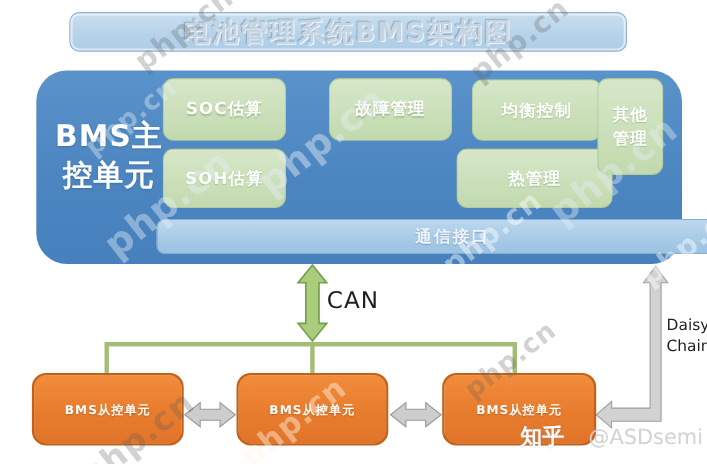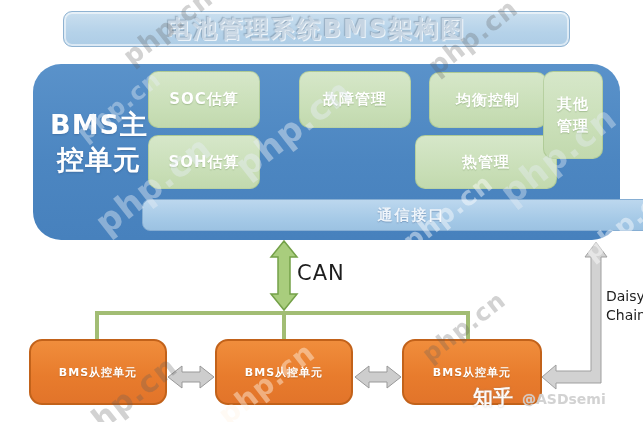--- a/index.html
+++ b/index.html
@@ -89,30 +89,29 @@
   .wm4 {left:490px;top:135px;font-size:34px;color:rgba(230,238,245,.40);}
   .wm5 {left:70px; top:92px; font-size:24px;color:rgba(230,238,245,.40);}
   .wm6 {left:85px; top:165px;font-size:34px;color:rgba(230,238,245,.42);}
   .wm7 {left:395px;top:197px;font-size:26px;color:rgba(255,255,255,.45);}
   .wm8 {left:575px;top:207px;font-size:26px;color:rgba(255,255,255,.45);}
   .wm9 {left:210px;top:367px;font-size:28px;color:rgba(255,243,230,.45);}
   .wm10{left:65px; top:382px;font-size:30px;}
   .wm11{left:415px;top:313px;font-size:24px;}
   .zhihu-mark{
     position:absolute;left:473px;top:384px;z-index:41;
-    display:flex;align-items:baseline;gap:9px;white-space:nowrap;
+    display:flex;align-items:baseline;gap:22px;white-space:nowrap;
   }
   .zhihu-mark .zh{
     font-size:20px;font-weight:bold;color:rgba(255,255,255,.96);
     text-shadow:0 0 2px rgba(130,130,130,.55);
   }
   .zhihu-mark .author{
-    font-size:14px;color:rgba(205,205,205,.9);
+    font-size:19px;color:rgba(205,205,205,.9);
     text-shadow:0 0 1px rgba(255,255,255,.6);
-    font-weight:bold;
   }
 </style>
 </head>
 <body>
 
 <div class="canvas">
 
   <svg class="connectors" viewBox="0 0 643 422" xmlns="http://www.w3.org/2000/svg">
 
     <polygon points="284,241 297,257 290,257 290,294 297,294 284,310 271,294 278,294 278,257 271,257" fill="#a9cd7d" stroke="#74a148" stroke-width="1.5"></polygon>

